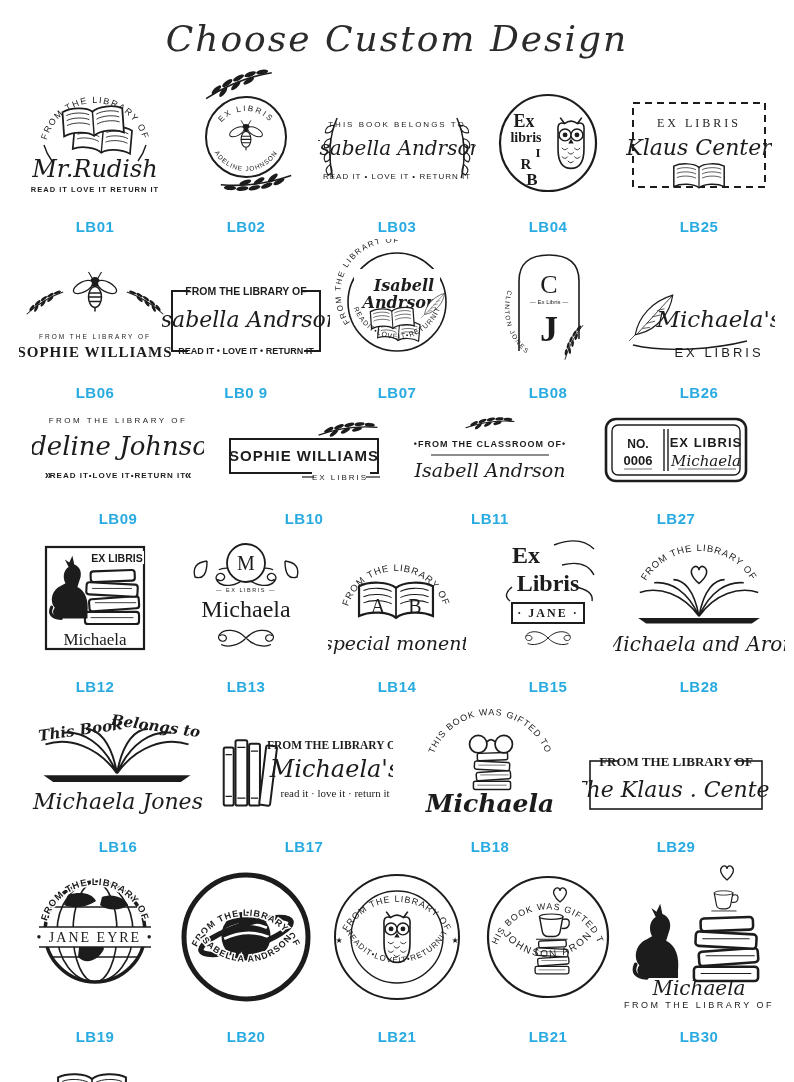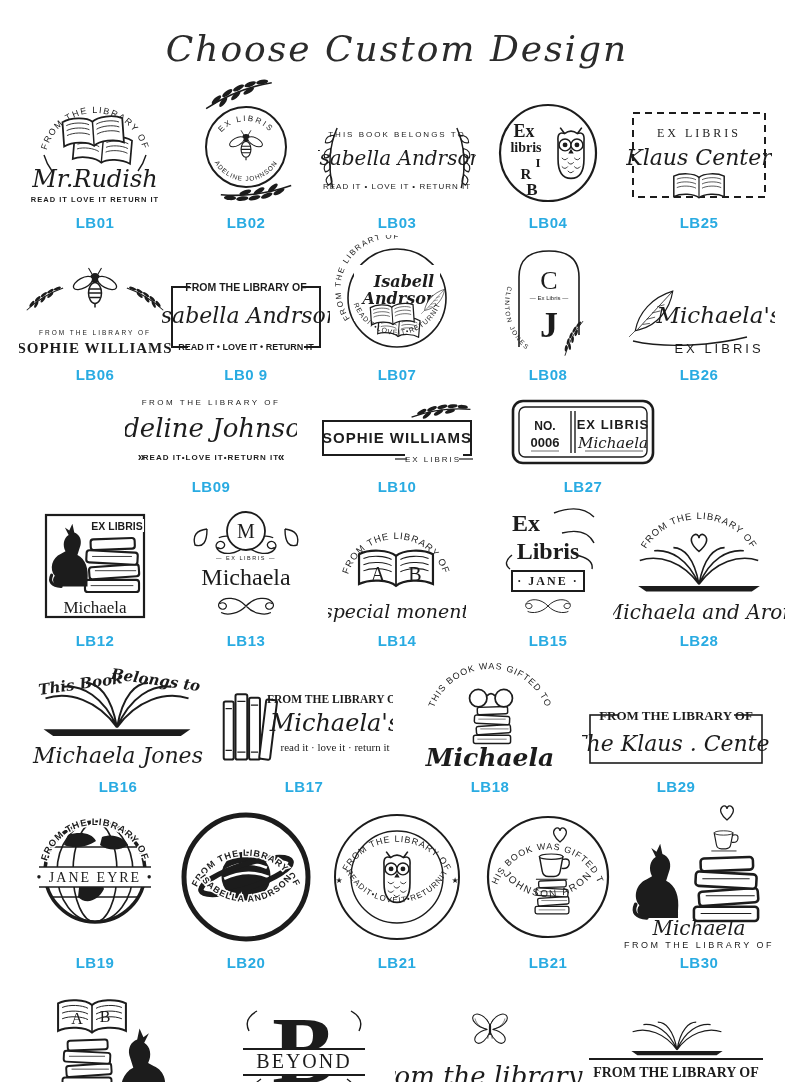--- a/index.html
+++ b/index.html
@@ -1,23 +1,23 @@
 <!DOCTYPE html>
 <html><head>
 <meta charset="utf-8">
 <style>
   html,body{margin:0;padding:0;background:#fff;}
   .page{width:794px;margin:0 auto;font-family:"Liberation Sans",sans-serif;}
   .title{font-family:"DejaVu Serif",serif;font-style:italic;font-weight:400;font-size:36px;
-         color:#2b2b2b;text-align:center;margin:28px 0 10px;letter-spacing:2px;}
+         color:#2b2b2b;text-align:center;margin:18px 0 10px;letter-spacing:2px;}
   .row{display:flex;justify-content:center;align-items:flex-end;margin-bottom:4px;}
   .cell{display:flex;flex-direction:column;align-items:center;justify-content:flex-end;}
   .c5{width:151px;} .c4{width:186px;}
   .lbl{font-family:"Liberation Sans",sans-serif;font-weight:700;font-size:15px;
-       letter-spacing:.5px;color:#29abe2;margin-top:5px;}
+       letter-spacing:.5px;color:#29abe2;margin-top:19px;}
   .stamp{color:#1c1c1c;display:block;}
   svg text{fill:currentColor;}
   .tc{font-family:"Liberation Sans",sans-serif;}
   .tcb{font-family:"Liberation Sans",sans-serif;font-weight:700;}
   .ts{font-family:"Liberation Serif",serif;}
   .tsb{font-family:"Liberation Serif",serif;font-weight:700;}
   .scr{font-family:"DejaVu Serif",serif;font-style:italic;}
   .scrb{font-family:"DejaVu Serif",serif;font-style:italic;font-weight:700;}
   .halo{paint-order:stroke;stroke:#fff;stroke-width:3px;}
   .ink{stroke:#1c1c1c;}
@@ -294,20 +294,29 @@
         <rect x="12" y="24" width="148" height="34" fill="none" class="ink" stroke-width="2"></rect>
         <text class="tcb" font-size="15" letter-spacing="1" x="86" y="46" text-anchor="middle">SOPHIE WILLIAMS</text>
         <rect x="94" y="56" width="58" height="12" fill="#fff"></rect>
         <line x1="84" y1="62" x2="96" y2="62" class="ink" stroke-width="1.2"></line>
         <line x1="148" y1="62" x2="162" y2="62" class="ink" stroke-width="1.2"></line>
         <text class="tc" font-size="8" letter-spacing="2" x="122" y="65" text-anchor="middle">EX LIBRIS</text>
       </svg>
       <div class="lbl">LB10</div>
     </div>
     <div class="cell c4">
+      <svg class="stamp" width="162" height="80" viewBox="0 0 162 80">
+        <use href="#sym-branch" x="51" y="2" width="60" height="18"></use>
+        <text class="tcb" font-size="9" letter-spacing="1" x="81" y="36" text-anchor="middle">•FROM THE CLASSROOM OF•</text>
+        <line x1="22" y1="44" x2="140" y2="44" class="ink" stroke-width="1.2"></line>
+        <text class="scr" font-size="19" x="81" y="66" text-anchor="middle">Isabell Andrson</text>
+      </svg>
+      <div class="lbl">LB11</div>
+    </div>
+    <div class="cell c4">
       <svg class="stamp" width="168" height="84" viewBox="0 0 168 84">
         <rect x="14" y="12" width="140" height="62" rx="10" fill="none" class="ink" stroke-width="2.6"></rect>
         <rect x="20" y="18" width="128" height="50" rx="6" fill="none" class="ink" stroke-width="1.4"></rect>
         <line x1="72" y1="22" x2="72" y2="64" class="ink" stroke-width="1.4"></line>
         <line x1="76" y1="22" x2="76" y2="64" class="ink" stroke-width="1.4"></line>
         <text class="tcb" font-size="12" x="46" y="41" text-anchor="middle">NO.</text>
         <text class="tcb" font-size="13" x="46" y="58" text-anchor="middle">0006</text>
         <line x1="32" y1="62" x2="60" y2="62" stroke="#9a9a9a" stroke-width="1.4"></line>
         <text class="tcb" font-size="13" letter-spacing="1" x="114" y="40" text-anchor="middle">EX LIBRIS</text>
         <text class="scr" font-size="15" x="114" y="59" text-anchor="middle">Michaela</text>

